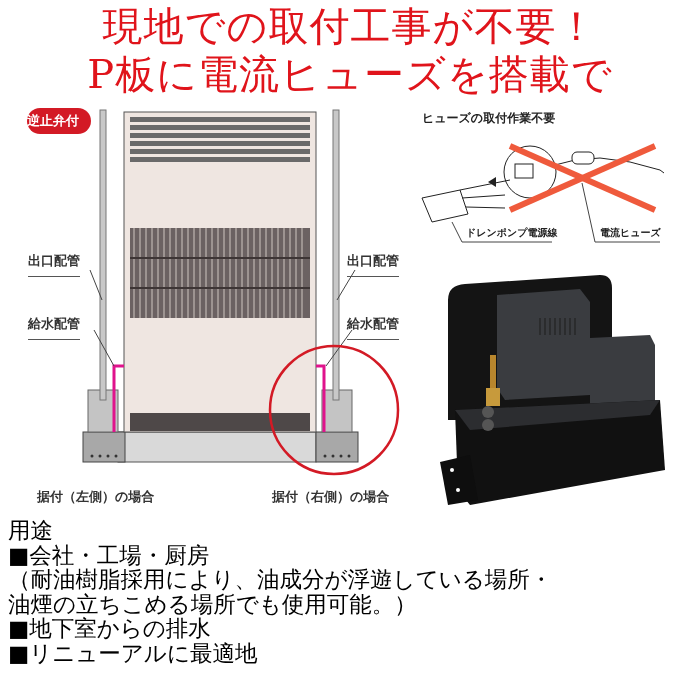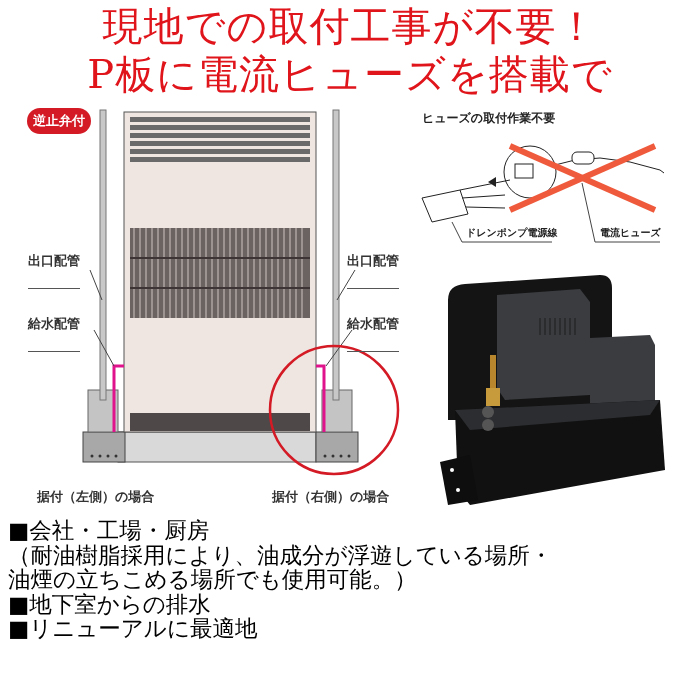--- a/index.html
+++ b/index.html
@@ -1,21 +1,21 @@
 <!DOCTYPE html>
 <html><head>
 <meta charset="utf-8">
 <style>
   html,body{margin:0;padding:0;background:#fff;}
   body{width:700px;height:700px;position:relative;overflow:hidden;font-family:"DejaVu Serif",serif;}
   .headline{position:absolute;left:0;top:2px;width:700px;text-align:center;color:#e0141b;font-family:"DejaVu Serif",serif;font-size:40px;line-height:48px;letter-spacing:1px;}
   .diagram{position:absolute;left:0;top:100px;width:420px;height:420px;}
-  .badge{position:absolute;left:27px;top:108px;width:64px;height:26px;border-radius:13px;background:#d31a25;color:#fff;font-family:"DejaVu Sans",sans-serif;font-weight:bold;font-size:13px;line-height:26px;text-align:center;}
+  .badge{position:absolute;left:27px;top:108px;width:64px;height:26px;border-radius:13px;background:#d31a25;color:#fff;font-family:"DejaVu Sans",sans-serif;font-weight:bold;font-size:13px;line-height:26px;}
   .lbl{position:absolute;font-family:"DejaVu Sans",sans-serif;font-weight:bold;font-size:13px;color:#333;}
-  .lbl-u{border-bottom:1px solid #555;padding-bottom:18px;}
+  .lbl-u{border-bottom:1px solid #555;padding-bottom:6px;}
   .caption{position:absolute;font-family:"DejaVu Sans",sans-serif;font-weight:bold;font-size:13px;color:#333;}
   .fuse-area{position:absolute;left:410px;top:100px;width:290px;height:160px;}
   .fuse-title{position:absolute;left:422px;top:110px;font-family:Liberation Sans, sans-serif;font-weight:bold;font-size:12px;color:#222;}
   .fuse-lbl{position:absolute;font-family:"DejaVu Sans",sans-serif;font-size:10px;color:#222;font-weight:bold;}
   .pump{position:absolute;left:420px;top:270px;width:280px;height:240px;}
   .uses{position:absolute;left:8px;top:518px;width:690px;font-family:"DejaVu Serif",serif;font-size:22.5px;line-height:24.5px;color:#000;}
   .uses div{white-space:nowrap;}
 </style>
 </head>
 <body>
@@ -166,18 +166,19 @@
 
   <circle cx="488" cy="412" r="6" fill="#555"></circle>
   <circle cx="488" cy="425" r="6" fill="#555"></circle>
 
   <path d="M440,462 L470,455 L478,500 L448,505 Z" fill="#0e0e0e"></path>
   <circle cx="452" cy="470" r="2" fill="#fff"></circle>
   <circle cx="458" cy="490" r="2" fill="#fff"></circle>
 </svg>
 
 <div class="uses">
+  <div>用途</div>
   <div>■会社・工場・厨房</div>
   <div>（耐油樹脂採用により、油成分が浮遊している場所・</div>
   <div>油煙の立ちこめる場所でも使用可能。）</div>
   <div>■地下室からの排水</div>
   <div>■リニューアルに最適地</div>
 </div>
 
 </body></html>

